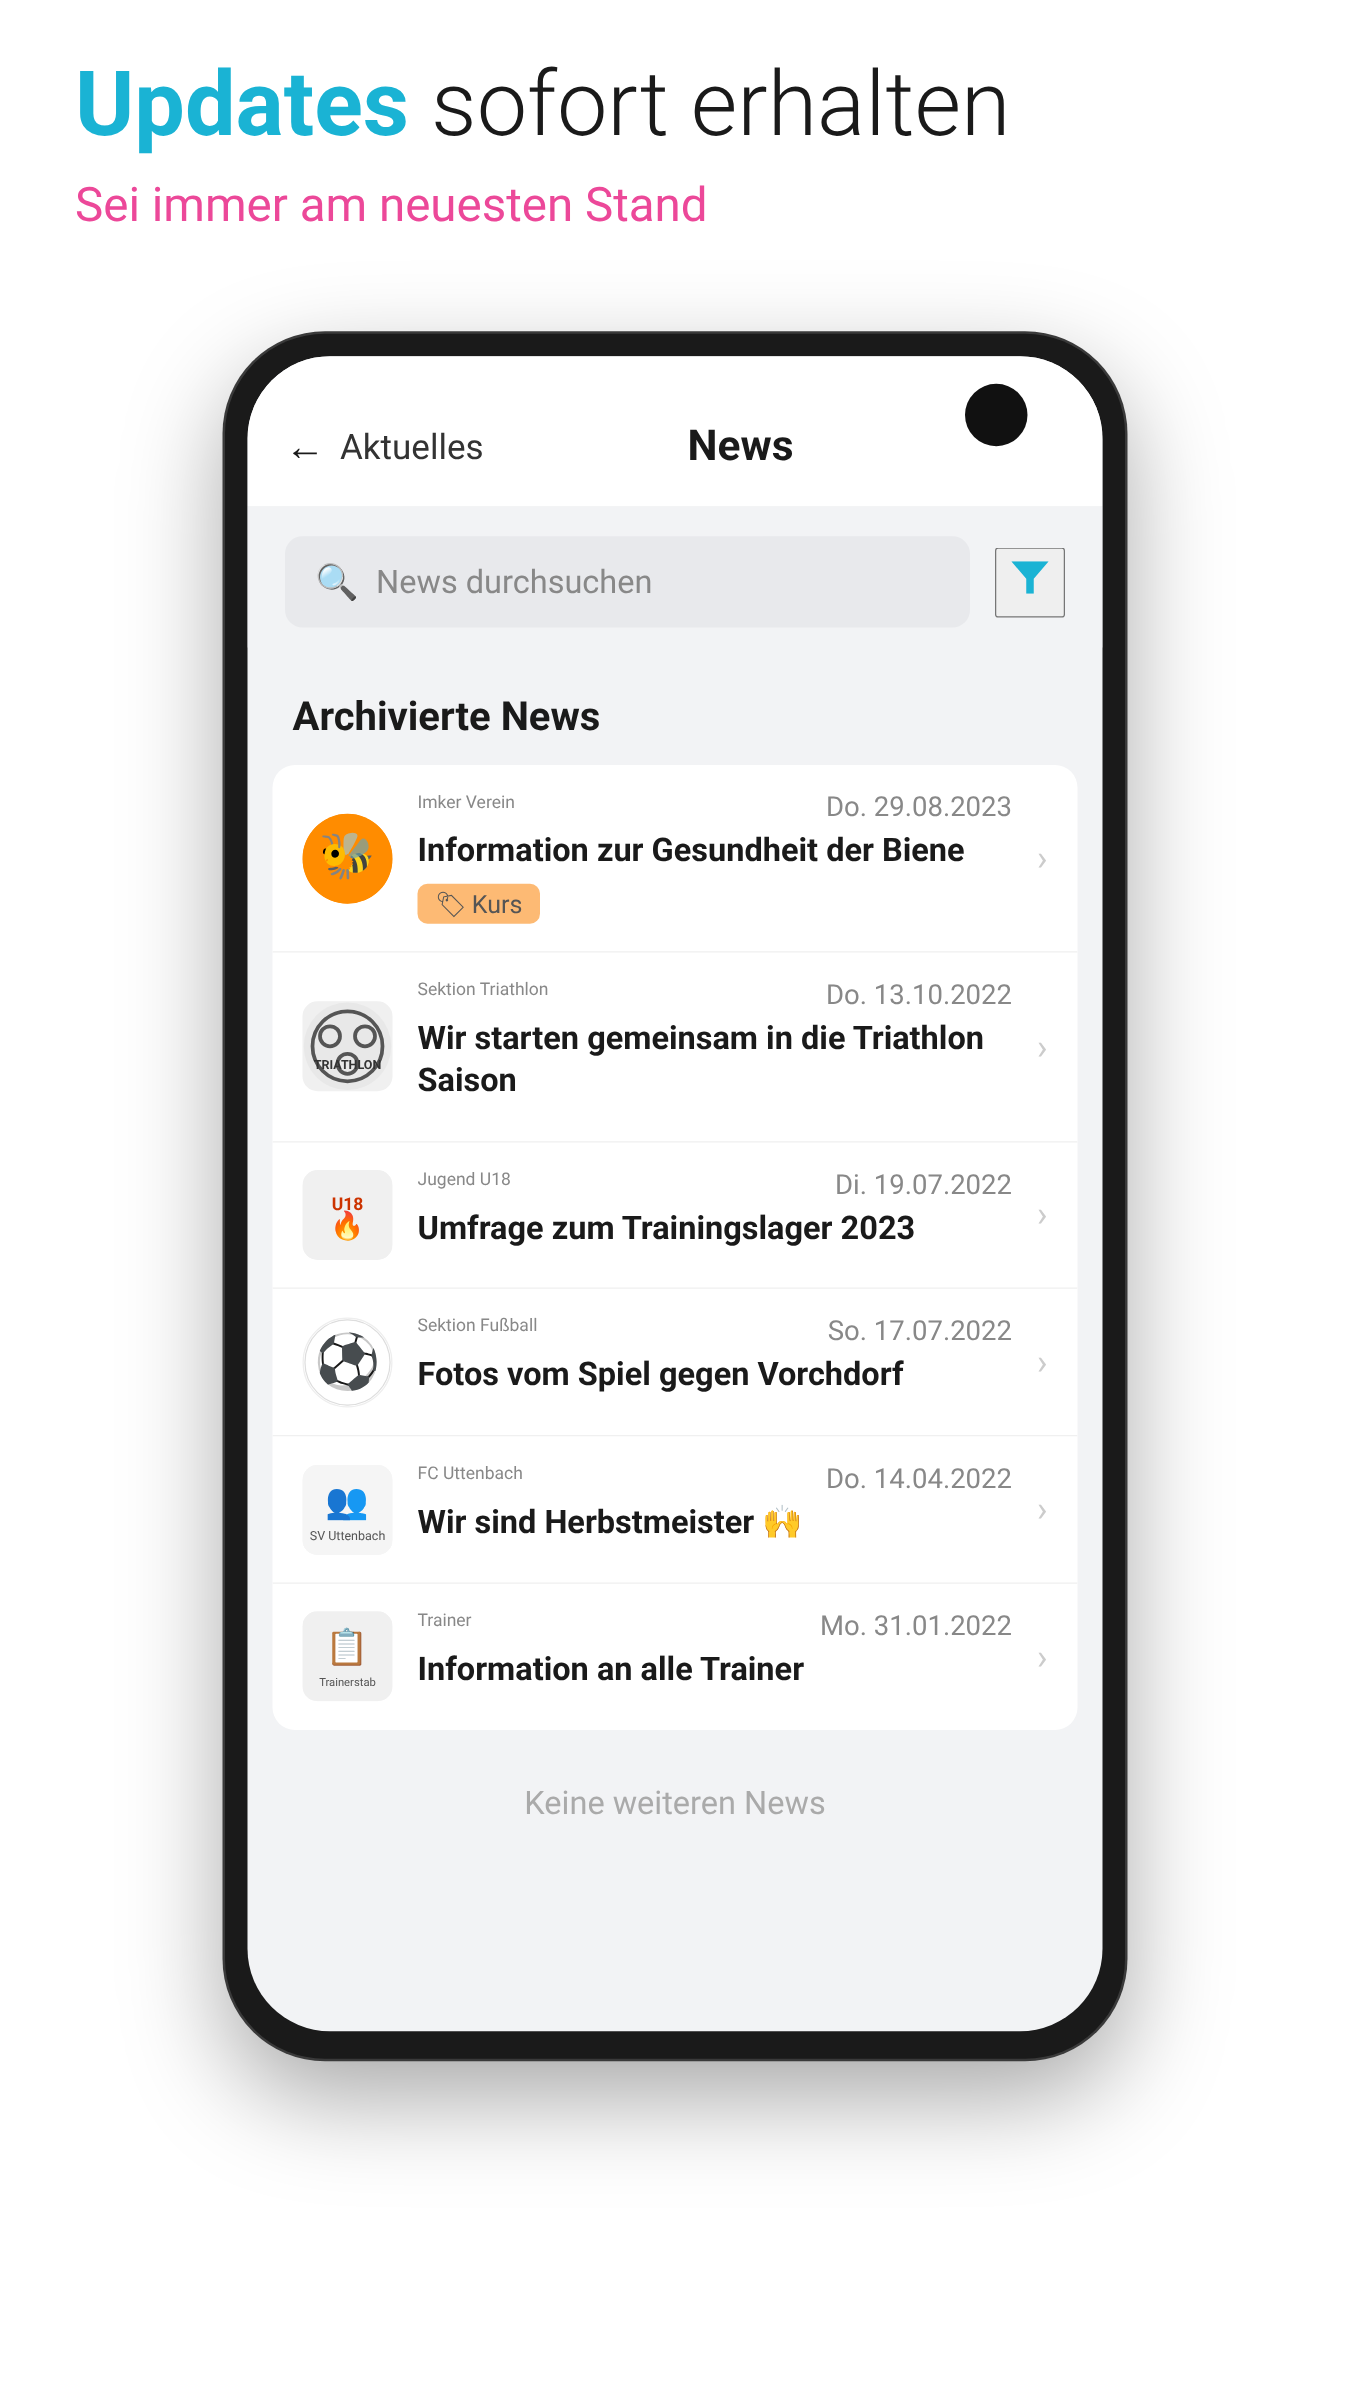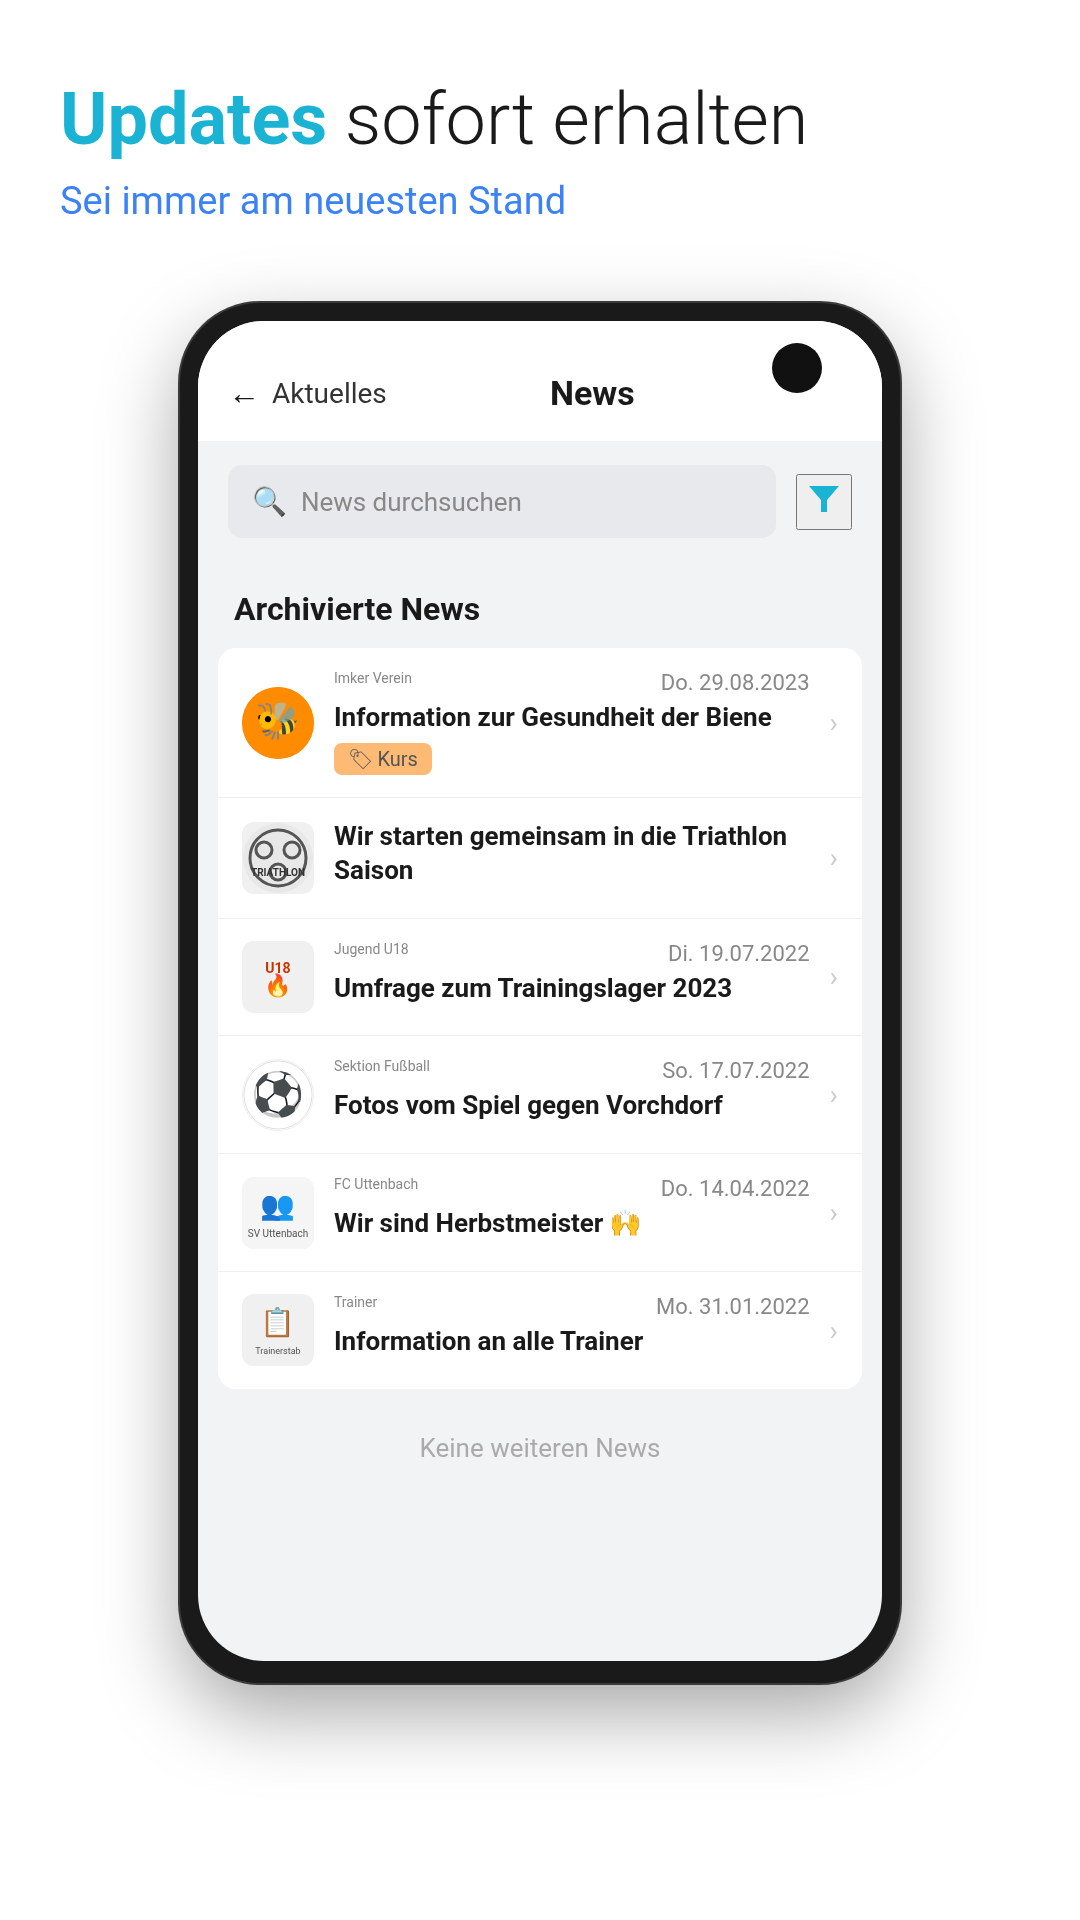--- a/index.html
+++ b/index.html
@@ -6,36 +6,36 @@
     * { box-sizing: border-box; margin: 0; padding: 0; }
     body {
       width: 1080px;
       min-height: 1920px;
       background: #ffffff;
       font-family: -apple-system, BlinkMacSystemFont, 'Segoe UI', Roboto, sans-serif;
       overflow-x: hidden;
     }
 
     .page-header {
-      padding: 80px 60px 40px 60px;
+      padding: 44px 60px 40px 60px;
     }
     .headline {
       font-size: 72px;
       font-weight: 300;
       color: #1a1a1a;
       line-height: 1.1;
       margin-bottom: 20px;
     }
     .headline-accent {
       color: #1ab3d4;
       font-weight: 700;
     }
     .subtitle {
       font-size: 38px;
-      color: #3b82f6;
+      color: #ec4899;
       font-weight: 400;
     }
 
     .phone-wrapper {
       display: flex;
       justify-content: center;
       align-items: flex-start;
       padding: 40px 40px 0 40px;
     }
 
@@ -315,20 +315,24 @@
             <svg width="72" height="72" viewBox="0 0 72 72">
               <circle cx="36" cy="36" r="35" fill="#e8e8e8"></circle>
               <circle cx="36" cy="36" r="28" fill="none" stroke="#555" stroke-width="3"></circle>
               <circle cx="22" cy="28" r="8" fill="none" stroke="#555" stroke-width="3"></circle>
               <circle cx="50" cy="28" r="8" fill="none" stroke="#555" stroke-width="3"></circle>
               <circle cx="36" cy="50" r="8" fill="none" stroke="#555" stroke-width="3"></circle>
               <text x="36" y="54" text-anchor="middle" font-size="10" fill="#333" font-weight="bold">TRIATHLON</text>
             </svg>
           </div>
           <div class="news-content">
+            <div class="news-meta">
+              <span class="news-source">Sektion Triathlon</span>
+              <span class="news-date">Do. 13.10.2022</span>
+            </div>
             <div class="news-title">Wir starten gemeinsam in die Triathlon Saison</div>
           </div>
           <span class="news-chevron">›</span>
         </div>
 
         <div class="news-item">
           <div class="news-logo logo-jugend">
             <svg width="72" height="72" viewBox="0 0 72 72">
               <rect width="72" height="72" rx="12" fill="#f0f0f0"></rect>
               <text x="36" y="32" text-anchor="middle" font-size="14" fill="#cc3300" font-weight="bold">U18</text>

